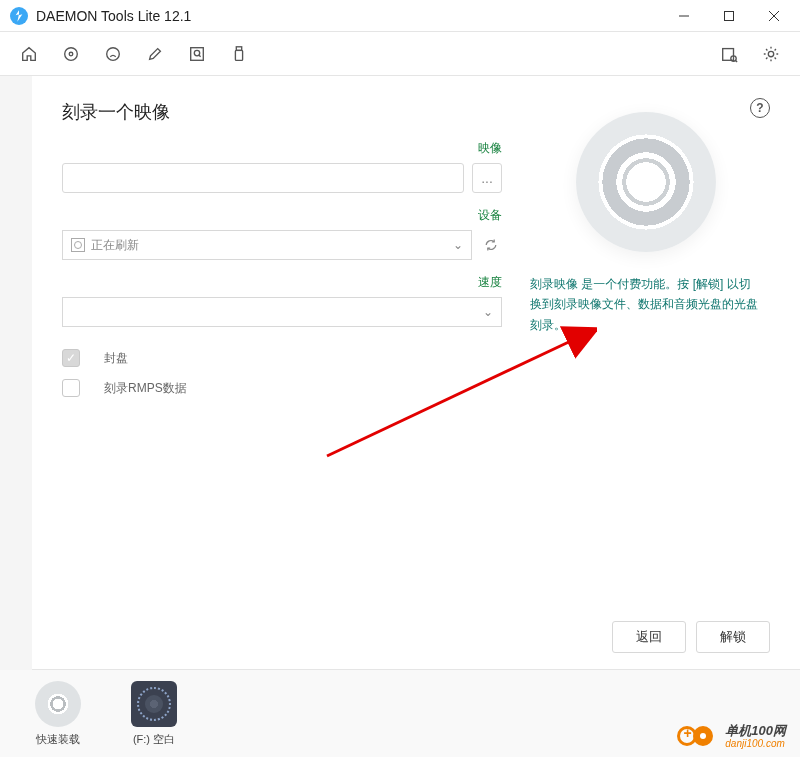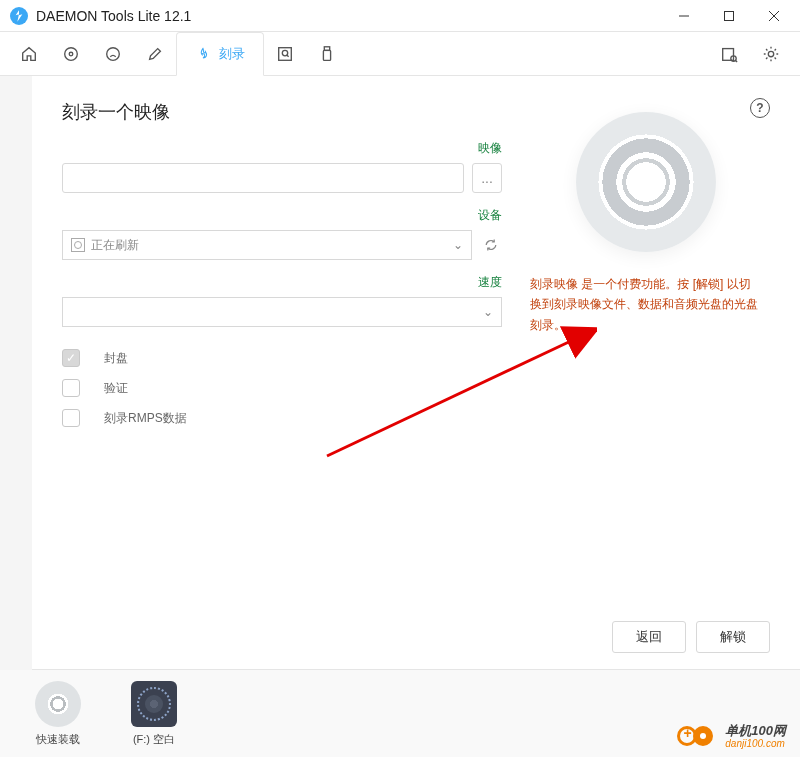--- a/index.html
+++ b/index.html
@@ -158,21 +158,21 @@
 }
 .big-disc .outer {
   position: absolute; inset: 0;
   border-radius: 50%;
   background: radial-gradient(circle, #fff 0 20%, #cdd1d4 20% 24%, #fff 24% 30%, #c8ccd0 30% 44%, #fff 44% 48%, #e6e9eb 48% 100%);
   box-shadow: 0 4px 18px rgba(0,0,0,0.06);
 }
 
 .promo-text {
   font-size: 12px;
-  color: #c2410c;
+  color: #0f766e;
   line-height: 1.7;
   text-align: left;
   padding: 0 8px;
 }
 
 .btn-row {
   position: absolute;
   bottom: 0; right: 0;
   display: flex; gap: 10px;
 }
@@ -294,26 +294,20 @@
   <div class="tbtn">
     <svg viewBox="0 0 20 20">
         <circle cx="10" cy="10" r="7"></circle>
         <path d="M7 13 Q10 10 13 13"></path>
       </svg>
   </div>
   <div class="tbtn">
     <svg viewBox="0 0 20 20">
         <path d="M4 16 L5 12 L13 4 L16 7 L8 15 Z"></path>
       </svg>
-  </div>
-  <div class="tab active">
-    <svg viewBox="0 0 20 20" width="16" height="16">
-        <path d="M10 3 C7 7 7 9 9 11 C9 9 10 9 11 10 C13 11 12 14 10 15 C14 15 16 11 13 7 C13 9 12 9 11 8 C10 7 11 5 10 3 Z" fill="none" stroke="#3ba8f5" stroke-width="1.3"></path>
-      </svg>
-    <span class="tlabel">刻录</span>
   </div>
   <div class="tbtn">
     <svg viewBox="0 0 20 20">
         <rect x="3" y="3" width="14" height="14"></rect>
         <circle cx="10" cy="9" r="3"></circle>
         <line x1="12" y1="11" x2="14" y2="13"></line>
       </svg>
   </div>
   <div class="tbtn">
     <svg viewBox="0 0 20 20">
@@ -371,24 +365,20 @@
       </div>
 
       <div style="height:8px"></div>
 
       <div class="cb-row">
         <div class="cb checked"></div>
         <div class="cb-label">封盘</div>
       </div>
       <div class="cb-row">
         <div class="cb"></div>
-        <div class="cb-label">验证</div>
-      </div>
-      <div class="cb-row">
-        <div class="cb"></div>
         <div class="cb-label">刻录RMPS数据</div>
       </div>
     </div>
 
     <div class="right-col">
       <div class="help-btn">?</div>
       <div class="big-disc">
         <div class="outer"></div>
       </div>
       <div class="promo-text">刻录映像 是一个付费功能。按 [解锁] 以切换到刻录映像文件、数据和音频光盘的光盘刻录。</div>

